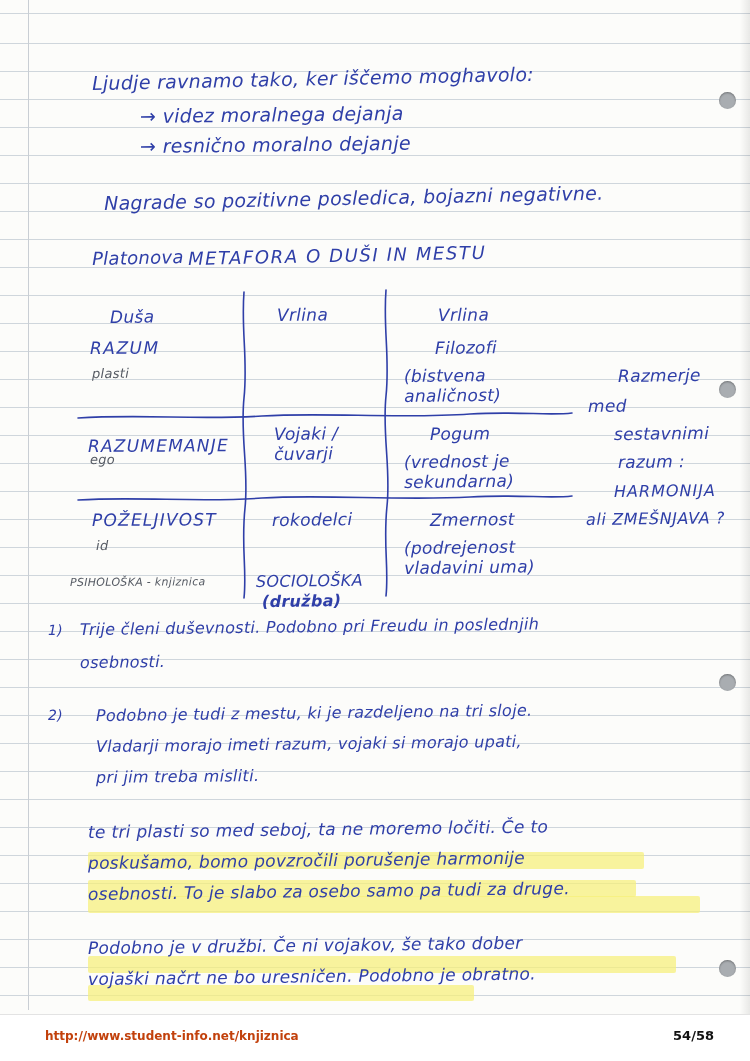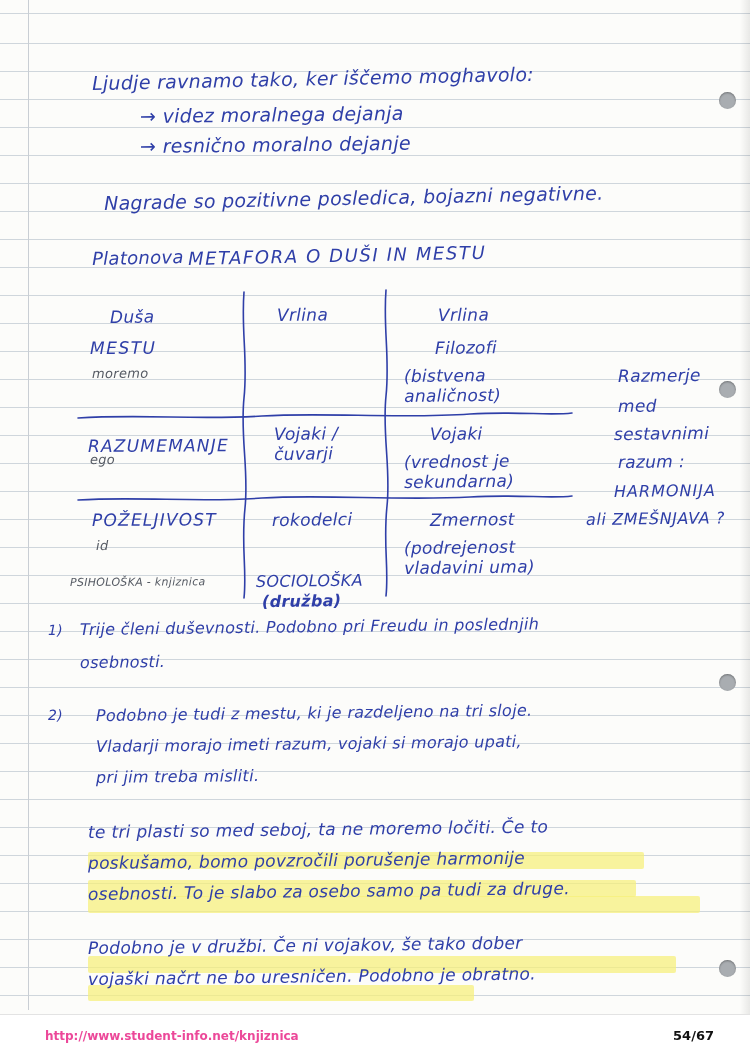--- a/index.html
+++ b/index.html
@@ -120,21 +120,21 @@
     background: #ffffff;
     border-top: 1px solid #e3e3e3;
   }
   .footer-url {
     position: absolute;
     left: 45px;
     top: 14px;
     font-family: "DejaVu Sans", sans-serif;
     font-size: 12px;
     font-weight: bold;
-    color: #ec4899;
+    color: #c2410c;
   }
   .footer-page {
     position: absolute;
     right: 36px;
     top: 13px;
     font-family: "DejaVu Sans", sans-serif;
     font-size: 13px;
     font-weight: bold;
     color: #111;
   }
@@ -177,47 +177,47 @@
 
       <path d="M78,418 C140,414 200,420 262,416 C324,412 400,419 470,414 C520,411 548,416 572,413"></path>
       <path d="M78,500 C140,496 200,503 262,498 C324,494 400,501 470,497 C520,494 548,499 572,496"></path>
     </g>
   </svg>
 
   <div class="hw s17 tilt2" style="left:110px; top:307px;">Duša</div>
   <div class="hw s17 tilt2" style="left:277px; top:305px;">Vrlina</div>
   <div class="hw s17 tilt2" style="left:438px; top:305px;">Vrlina</div>
 
-  <div class="hw s17 tilt0" style="left:90px; top:338px; letter-spacing:1.5px;">MESTU</div>
-  <div class="hw pencil s13 tilt0" style="left:92px; top:366px;">moremo</div>
+  <div class="hw s17 tilt0" style="left:90px; top:338px; letter-spacing:1.5px;">RAZUM</div>
+  <div class="hw pencil s13 tilt0" style="left:92px; top:366px;">plasti</div>
   <div class="hw s17 tilt2" style="left:435px; top:338px;">Filozofi</div>
   <div class="hw s17 tilt2" style="left:404px; top:366px;">(bistvena
 analičnost)</div>
 
   <div class="hw s17 tilt0" style="left:88px; top:436px; letter-spacing:1.2px;">RAZUMEMANJE</div>
   <div class="hw pencil s13 tilt0" style="left:90px; top:452px;">ego</div>
   <div class="hw s17 tilt2" style="left:274px; top:424px;">Vojaki /
 čuvarji</div>
-  <div class="hw s17 tilt2" style="left:430px; top:424px;">Vojaki</div>
+  <div class="hw s17 tilt2" style="left:430px; top:424px;">Pogum</div>
   <div class="hw s17 tilt2" style="left:404px; top:452px;">(vrednost je
 sekundarna)</div>
 
   <div class="hw s17 tilt0" style="left:92px; top:510px; letter-spacing:1.2px;">POŽELJIVOST</div>
   <div class="hw pencil s13 tilt0" style="left:96px; top:538px;">id</div>
   <div class="hw s17 tilt2" style="left:272px; top:510px;text-align:center;">rokodelci</div>
   <div class="hw s17 tilt2" style="left:430px; top:510px;">Zmernost</div>
   <div class="hw s17 tilt2" style="left:404px; top:538px;">(podrejenost
 vladavini uma)</div>
 
   <div class="hw pencil s11 tilt0" style="left:70px; top:576px;">PSIHOLOŠKA - knjiznica</div>
   <div class="hw s16 tilt2" style="left:256px; top:572px;">SOCIOLOŠKA</div>
   <div class="hw s16 tilt2" style="left:262px; top:592px;font-weight:bold;">(družba)</div>
 
   <div class="hw s17 tilt2" style="left:618px; top:366px;">Razmerje</div>
-  <div class="hw s17 tilt2" style="left:618px; top:396px;">med</div>
+  <div class="hw s17 tilt2" style="left:588px; top:396px;">med</div>
   <div class="hw s17 tilt2" style="left:614px; top:424px;">sestavnimi</div>
   <div class="hw s17 tilt2" style="left:618px; top:452px;">razum :</div>
   <div class="hw s16 tilt2" style="left:614px; top:482px; letter-spacing:1px;">HARMONIJA</div>
   <div class="hw s16 tilt2" style="left:586px; top:510px; letter-spacing:0.6px;">ali ZMEŠNJAVA ?</div>
 
   <div class="hw s14 tilt0" style="left:48px; top:622px;">1)</div>
   <div class="hw s16 tilt2" style="left:80px; top:620px;">Trije členi duševnosti. Podobno pri Freudu in poslednjih</div>
   <div class="hw s16 tilt2" style="left:80px; top:653px;">osebnosti.</div>
 
   <div class="hw s14 tilt0" style="left:48px; top:707px;">2)</div>
@@ -229,16 +229,16 @@
   <div class="hw s17 tilt2" style="left:88px; top:853px;">poskušamo, bomo povzročili porušenje harmonije</div>
   <div class="hw s17 tilt2" style="left:88px; top:884px;">osebnosti. To je slabo za osebo samo pa tudi za druge.</div>
 
   <div class="hw s17 tilt2" style="left:88px; top:938px;">Podobno je v družbi. Če ni vojakov, še tako dober</div>
   <div class="hw s17 tilt2" style="left:88px; top:969px;">vojaški načrt ne bo uresničen. Podobno je obratno.</div>
 
   <div class="edge-shadow"></div>
 
   <div class="footer">
     <div class="footer-url">http://www.student-info.net/knjiznica</div>
-    <div class="footer-page">54/67</div>
+    <div class="footer-page">54/58</div>
   </div>
 
 </div>
 
 </body></html>

